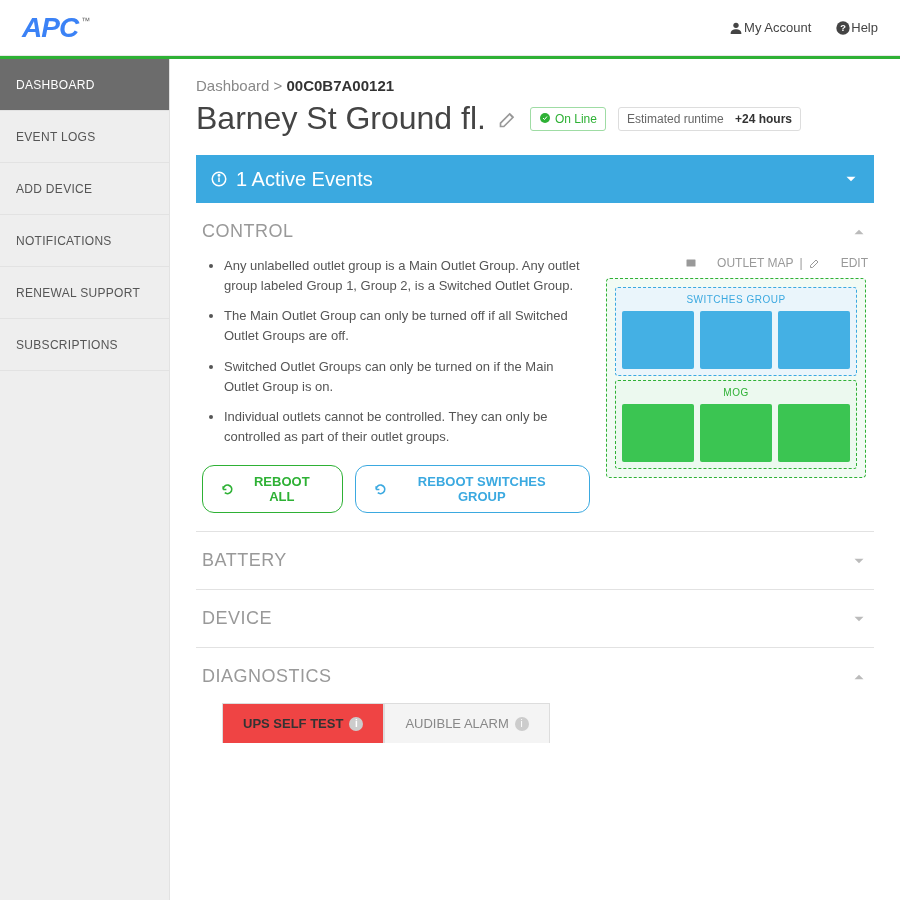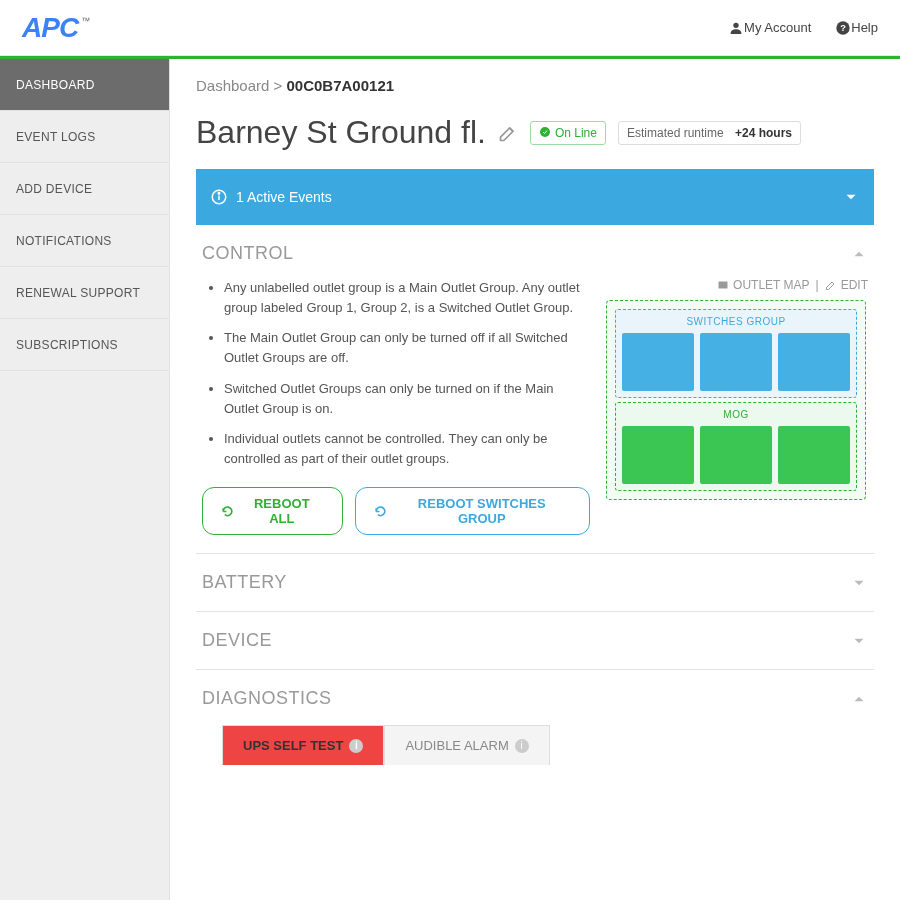--- a/index.html
+++ b/index.html
@@ -9,39 +9,39 @@
 .logo-text{font-size:28px;font-weight:900;color:#3b82f6;letter-spacing:-1px;font-style:italic}
 .logo-tm{font-size:9px;color:#666;margin-left:3px;margin-top:4px}
 .top-actions{display:flex;align-items:center;gap:24px;font-size:13px;color:#444}
 .top-action{display:flex;align-items:center;gap:0;cursor:pointer}
 .green-rule{height:3px;background:#2eb135}
 .layout{display:flex;height:calc(100% - 59px)}
 .sidebar{width:170px;background:#eee;border-right:1px solid #e2e2e2}
 .nav-item{height:52px;display:flex;align-items:center;padding:0 16px;font-size:12px;color:#555;border-bottom:1px solid #e2e2e2;cursor:pointer;letter-spacing:.3px}
 .nav-item.active{background:#6c6c6c;color:#fff}
 .main{flex:1;padding:18px 26px;background:#fff;overflow:hidden}
-.bc{font-size:15px;color:#888;margin-bottom:20px}
+.bc{font-size:15px;color:#888;margin-bottom:6px}
 .bc .cur{color:#333;font-weight:700}
 .title-row{display:flex;align-items:center;gap:12px;margin-bottom:18px;flex-wrap:wrap}
 .page-title{font-size:32px;color:#444;font-weight:400}
 .edit-ic{color:#999;font-size:20px;cursor:pointer}
 .pill{font-size:12px;padding:4px 8px;border:1px solid #ddd;border-radius:3px;color:#666;display:inline-flex;align-items:flex-start;gap:4px}
 .pill.online{color:#2eb135;border-color:#9fdca4}
 .pill b{color:#333}
-.events-bar{background:#3ba9e0;color:#fff;height:56px;display:flex;align-items:center;justify-content:space-between;padding:0 14px;font-size:14px;cursor:pointer}
+.events-bar{background:#3ba9e0;color:#fff;height:48px;display:flex;align-items:center;justify-content:space-between;padding:0 14px;font-size:20px;cursor:pointer}
 .events-left{display:flex;align-items:center;gap:8px}
 .panel{border-bottom:1px solid #e2e2e2;padding:18px 6px}
 .panel-hd{display:flex;justify-content:space-between;align-items:center;cursor:pointer}
 .panel-title{font-size:18px;color:#999;letter-spacing:.5px}
 .chev{color:#bbb;font-size:18px}
 .section-wrap{display:flex;gap:16px;margin-top:14px}
 .desc ul{list-style:disc;padding-left:22px;font-size:13px;color:#555;line-height:1.55}
 .desc li{margin-bottom:10px}
 .map-actions{display:flex;justify-content:flex-end;gap:6px;font-size:12px;color:#999;margin-bottom:8px;align-items:center}
-.map-actions span{cursor:pointer;display:inline-flex;align-items:center;gap:4px}
+.map-actions span{cursor:pointer;display:inline-flex;align-items:center;gap:20px}
 .outlet-map{border:1px dashed #2eb135;border-radius:4px;background:#f2fbf4;width:260px;padding:4px}
 .og{border:1px dashed;border-radius:3px;margin:4px;padding:6px}
 .og-label{font-size:10px;text-align:center;color:#3ba9e0;margin-bottom:6px;letter-spacing:.5px}
 .og.sw{border-color:#3ba9e0;background:#eaf5fb}
 .og.mog{border-color:#2eb135;background:#ecf9ef}
 .og.mog .og-label{color:#2eb135}
 .outlets{display:flex;gap:6px}
 .outlet{flex:1;height:58px;border-radius:2px}
 .outlet.b{background:#44b0e4}
 .outlet.g{background:#3bc552}

